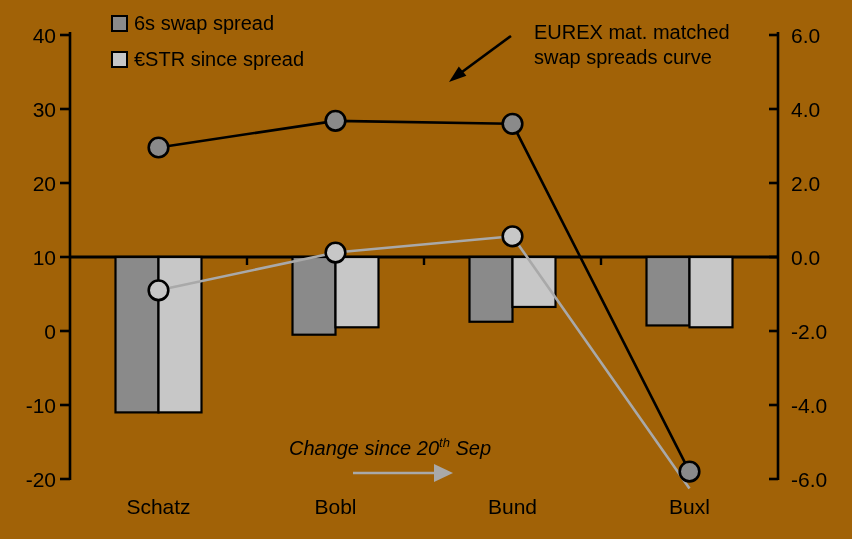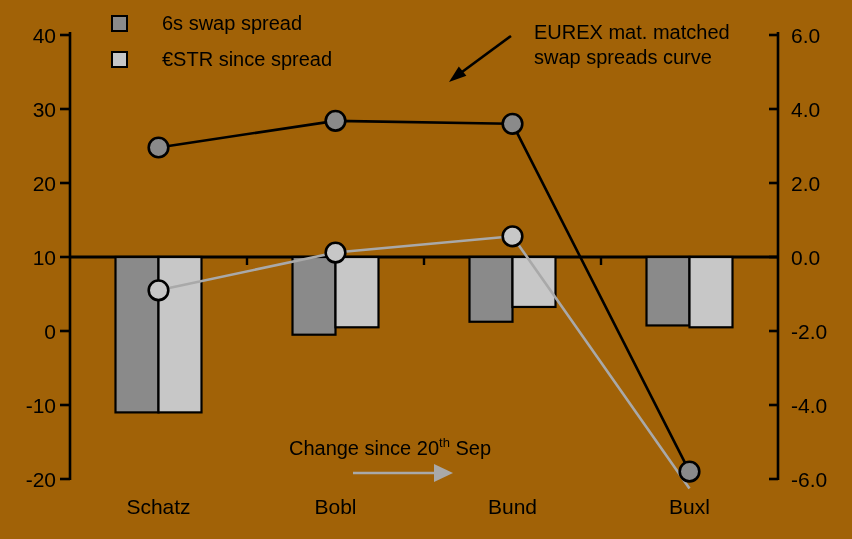--- a/index.html
+++ b/index.html
@@ -3,30 +3,30 @@
 <meta charset="utf-8">
 <style>
   html,body{margin:0;padding:0;background:#ffffff;}
   .chart-root{
     position:relative;width:852px;height:539px;background:#a16207;
     font-family:"Liberation Sans","DejaVu Sans",sans-serif;
     overflow:hidden;color:#000;
   }
   .plot-svg{position:absolute;left:0;top:0;width:852px;height:539px;}
   .legend{position:absolute;left:111px;top:8px;}
-  .legend-row{display:flex;align-items:center;height:30px;margin-bottom:6px;gap:28px;}
+  .legend-row{display:flex;align-items:center;height:30px;margin-bottom:6px;}
   .swatch{width:13px;height:13px;border:2px solid #000;margin-right:6px;flex:0 0 auto;}
   .legend-label{font-size:20px;line-height:1;white-space:nowrap;}
   .eurex-note{
     position:absolute;left:534px;top:20px;width:250px;
     font-size:20px;line-height:25px;white-space:pre-line;
   }
   .change-note{
     position:absolute;left:250px;top:437px;width:280px;
-    font-size:20px;text-align:center;white-space:nowrap;
+    font-size:20px;text-align:center;white-space:nowrap;font-style:italic;
   }
   .change-note sup{font-size:13px;vertical-align:super;line-height:0;}
   svg text{font-family:"Liberation Sans","DejaVu Sans",sans-serif;fill:#000;}
 </style>
 </head>
 <body>
 
 <div class="chart-root">
 
   <svg class="plot-svg" id="plot" viewBox="0 0 852 539" xmlns="http://www.w3.org/2000/svg">

